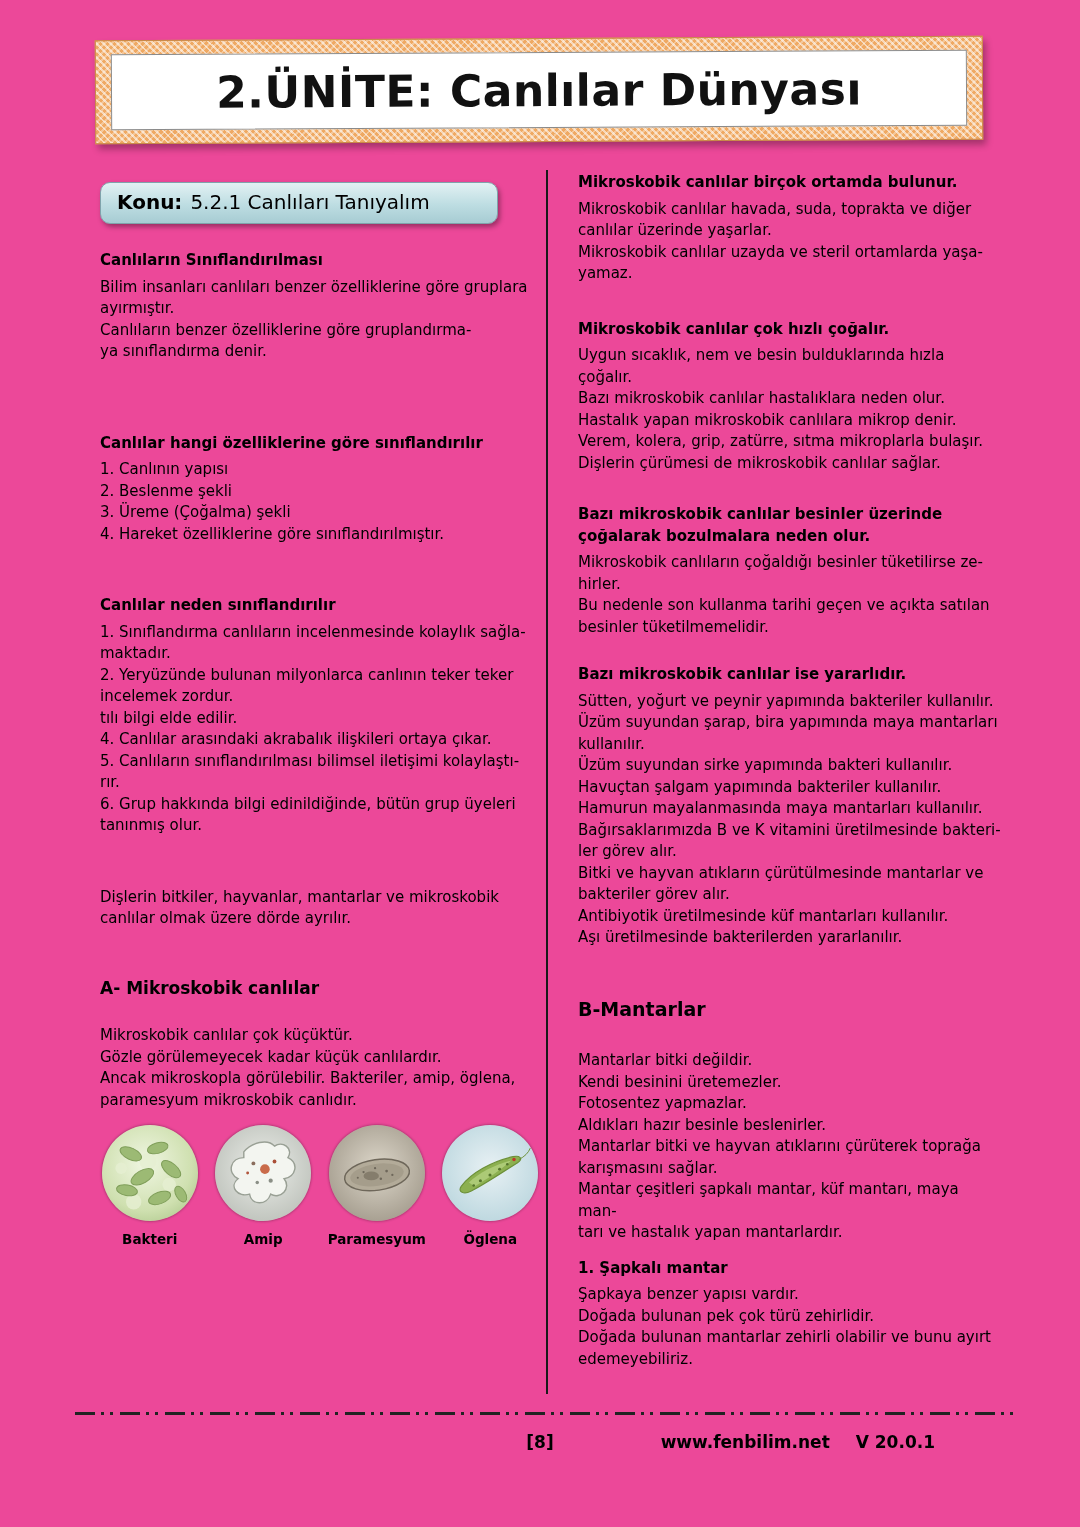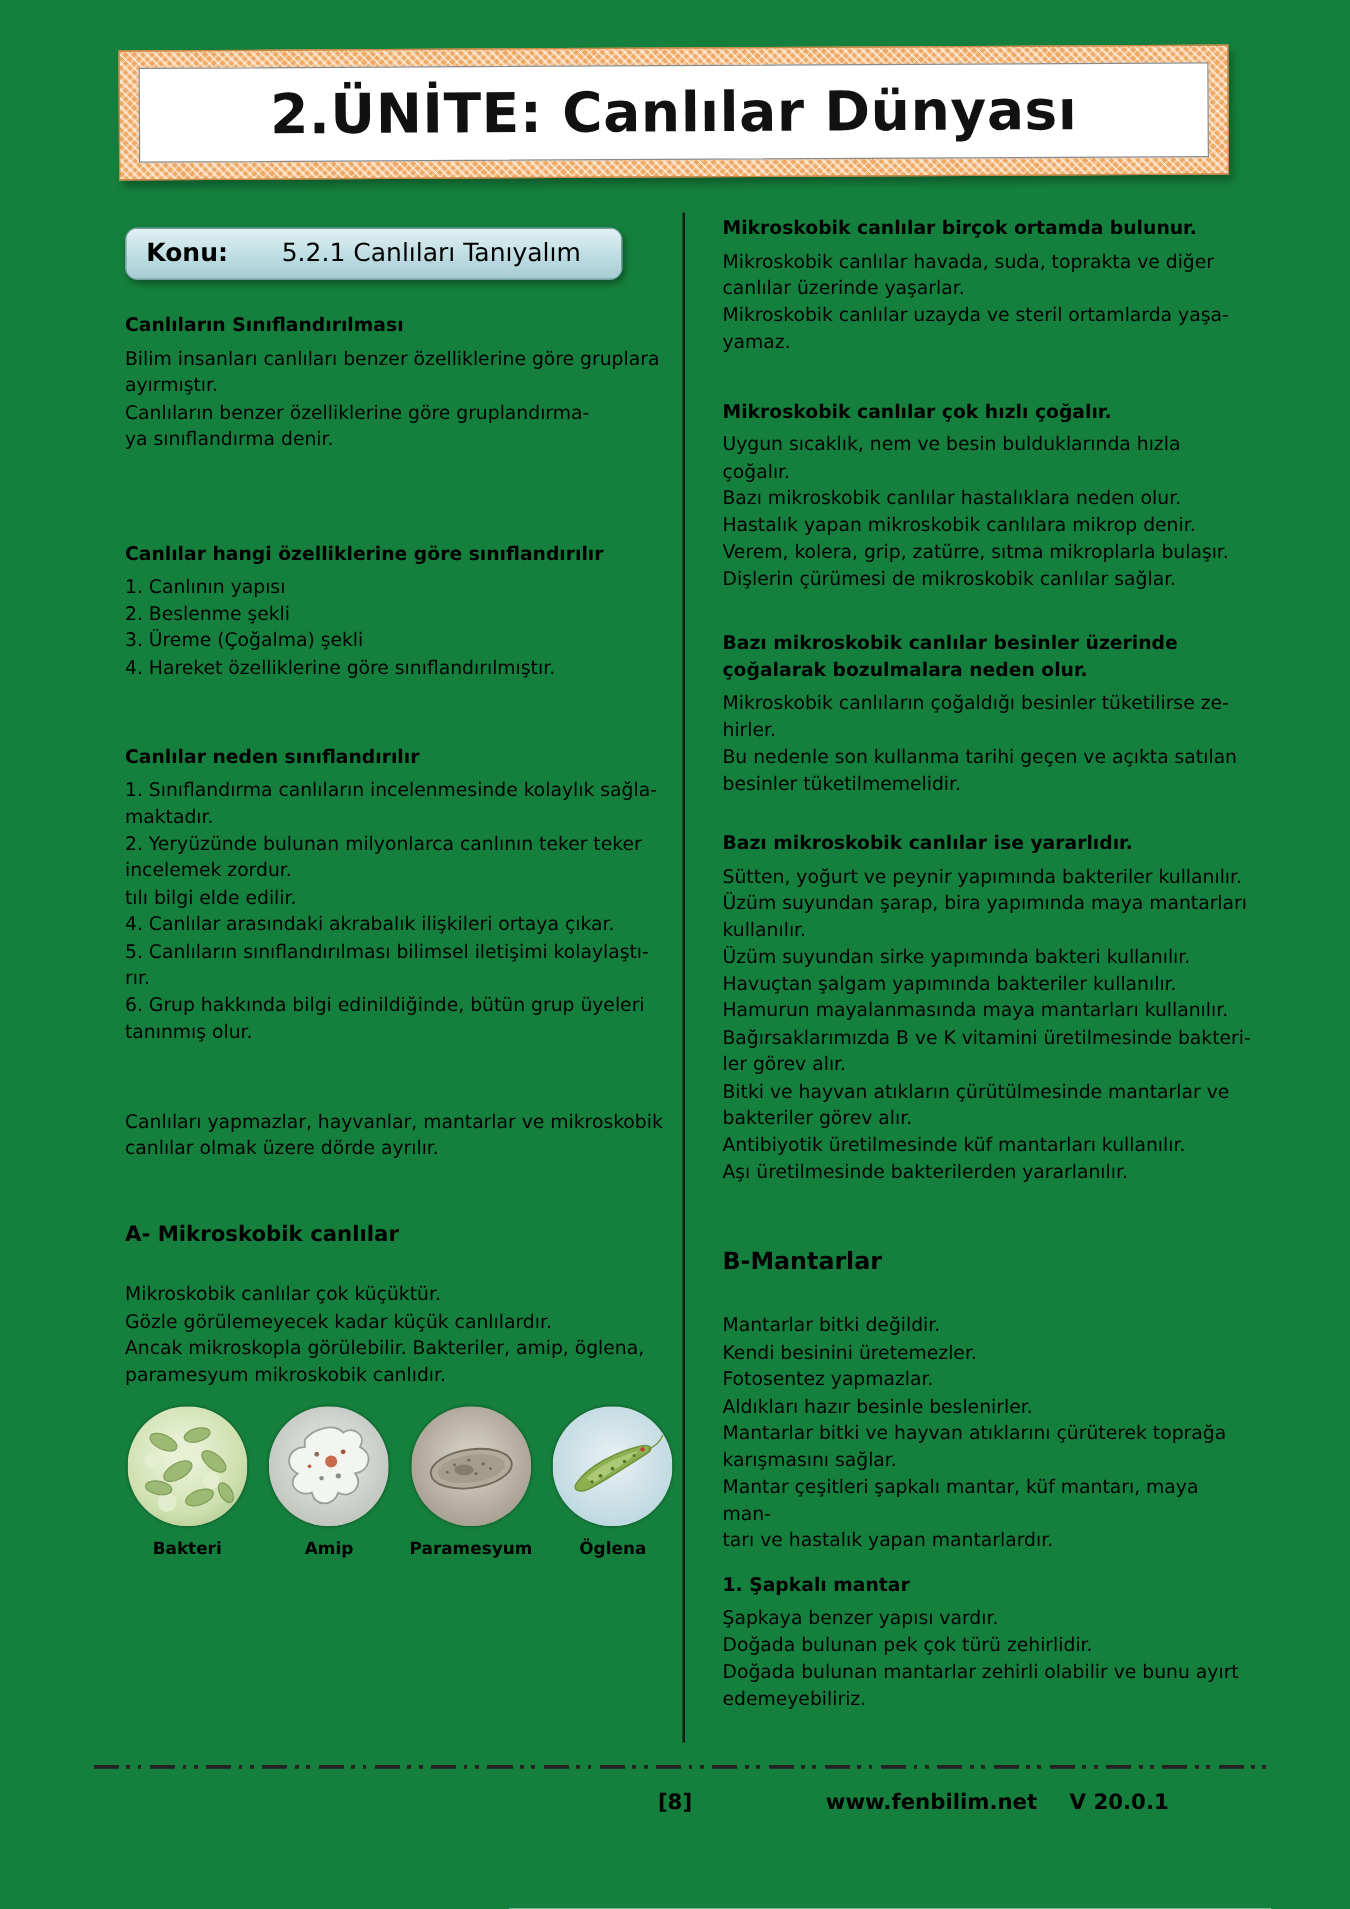--- a/index.html
+++ b/index.html
@@ -1,21 +1,21 @@
 <!DOCTYPE html>
 <html><head>
 <meta charset="utf-8">
 <style>
   * { margin:0; padding:0; box-sizing:border-box; }
   html,body { background:#ffffff; }
   body {
     width:1080px; height:1527px; position:relative; overflow:hidden;
     font-family:"DejaVu Sans","Liberation Sans",sans-serif; color:#000;
   }
-  .page { position:absolute; inset:0; background:#15803d; }
+  .page { position:absolute; inset:0; background:#ec4899; }
 
   
   .banner-wrap {
     position:absolute; left:95px; top:38px; width:888px; height:104px;
     padding:13px 15px;
     background:
       repeating-linear-gradient(45deg, rgba(255,255,255,.55) 0 2px, rgba(255,255,255,0) 2px 5px),
       repeating-linear-gradient(-45deg, rgba(255,255,255,.35) 0 2px, rgba(255,255,255,0) 2px 5px),
       #efa963;
     border:1px solid #c8894a;
@@ -43,21 +43,21 @@
   .mb-70{margin-bottom:70px;} .mb-50{margin-bottom:50px;} .mb-48{margin-bottom:48px;}
   .mb-34{margin-bottom:34px;} .mb-30{margin-bottom:30px;} .mb-26{margin-bottom:26px;}
   .mb-22{margin-bottom:14px;} .mb-14{margin-bottom:14px;}
 
   
   .topic-box {
     width:398px; height:42px; display:flex; align-items:center; padding:0 16px;
     background:linear-gradient(180deg,#e2f1f3 0%, #bdddE2 55%, #a7ccd3 100%);
     border:1px solid #7fa3ab; border-radius:10px;
     box-shadow:2px 3px 5px rgba(0,0,0,.35);
-    font-size:20px; margin-bottom:26px;gap:35px;
+    font-size:20px; margin-bottom:26px;
   }
   .topic-label { font-weight:bold; }
   .topic-text  { margin-left:8px; }
 
   
   .micro-row { display:flex; gap:14px; }
   .micro { width:100px; text-align:center; }
   .circle { width:96px; height:96px; border-radius:50%; overflow:hidden; box-shadow:0 0 3px rgba(0,0,0,.45); margin:0 auto; }
   .circle svg { display:block; width:100%; height:100%; }
   .micro figcaption { font-weight:bold; font-size:13.5px; margin-top:8px; }
@@ -130,21 +130,21 @@
           <div class="line">4. Canlılar arasındaki akrabalık ilişkileri ortaya çıkar.</div>
           <div class="line">5. Canlıların sınıflandırılması bilimsel iletişimi kolaylaştı-</div>
           <div class="line">rır.</div>
           <div class="line">6. Grup hakkında bilgi edinildiğinde, bütün grup üyeleri</div>
           <div class="line">tanınmış olur.</div>
         </div>
     </section>
 
     <section class="sec mb-48">
       <div class="lines">
-          <div class="line">Canlıları yapmazlar, hayvanlar, mantarlar ve mikroskobik</div>
+          <div class="line">Dişlerin bitkiler, hayvanlar, mantarlar ve mikroskobik</div>
           <div class="line">canlılar olmak üzere dörde ayrılır.</div>
         </div>
     </section>
 
     <section class="sec mb-14">
       <h3 class="h h-lg">A- Mikroskobik canlılar</h3>
       <div class="lines">
           <div class="line">Mikroskobik canlılar çok küçüktür.</div>
           <div class="line">Gözle görülemeyecek kadar küçük canlılardır.</div>
           <div class="line">Ancak mikroskopla görülebilir. Bakteriler, amip, öglena,</div>

